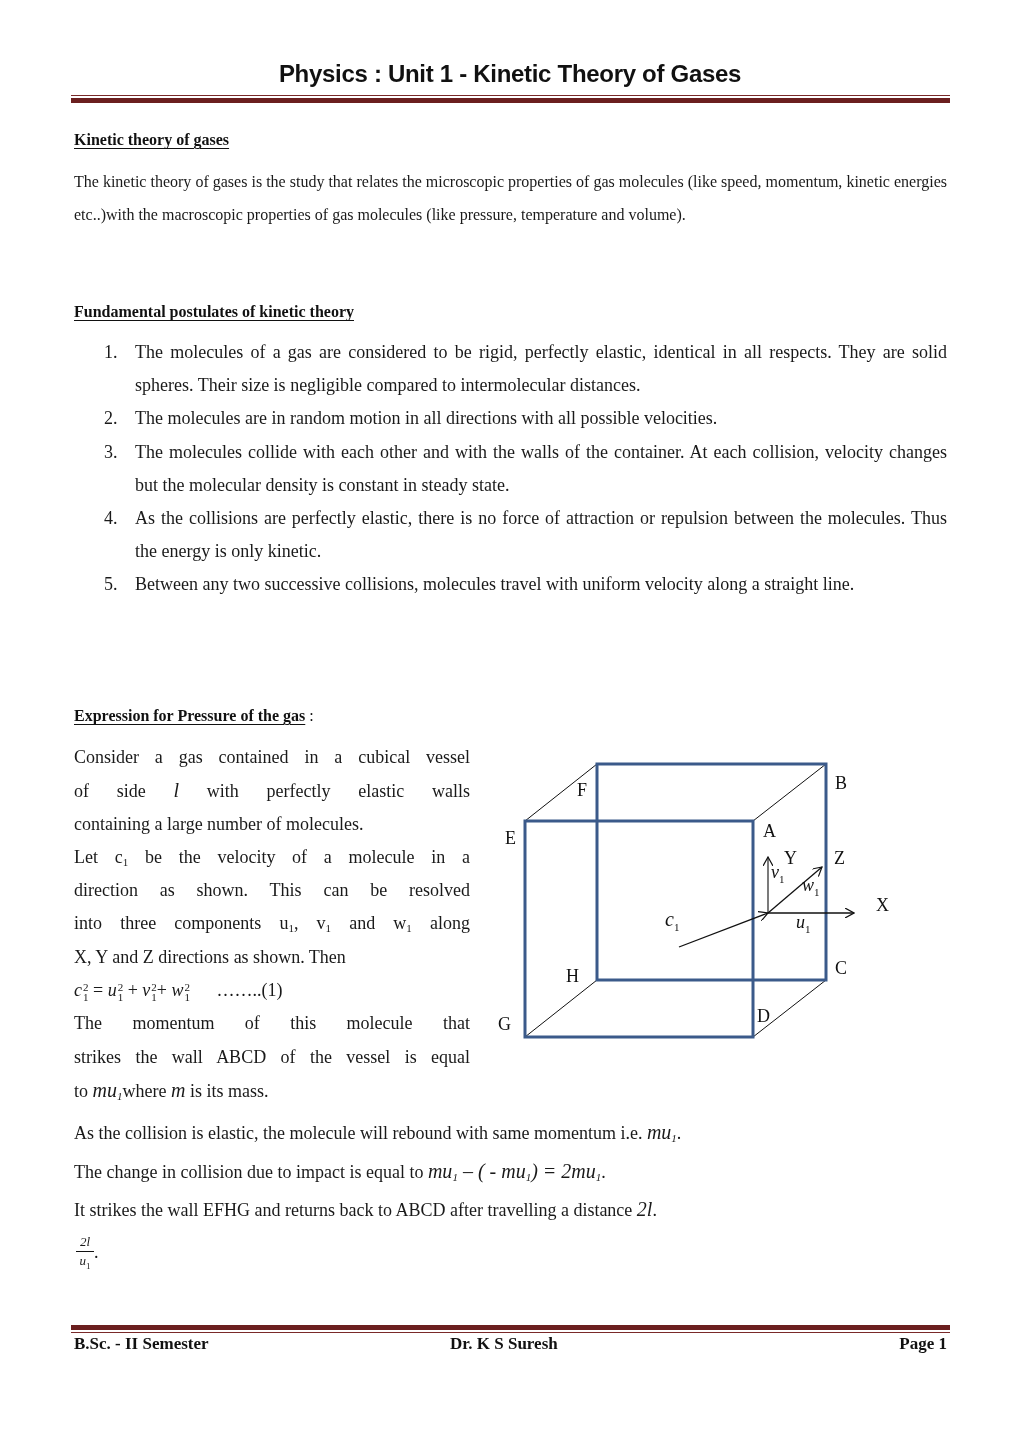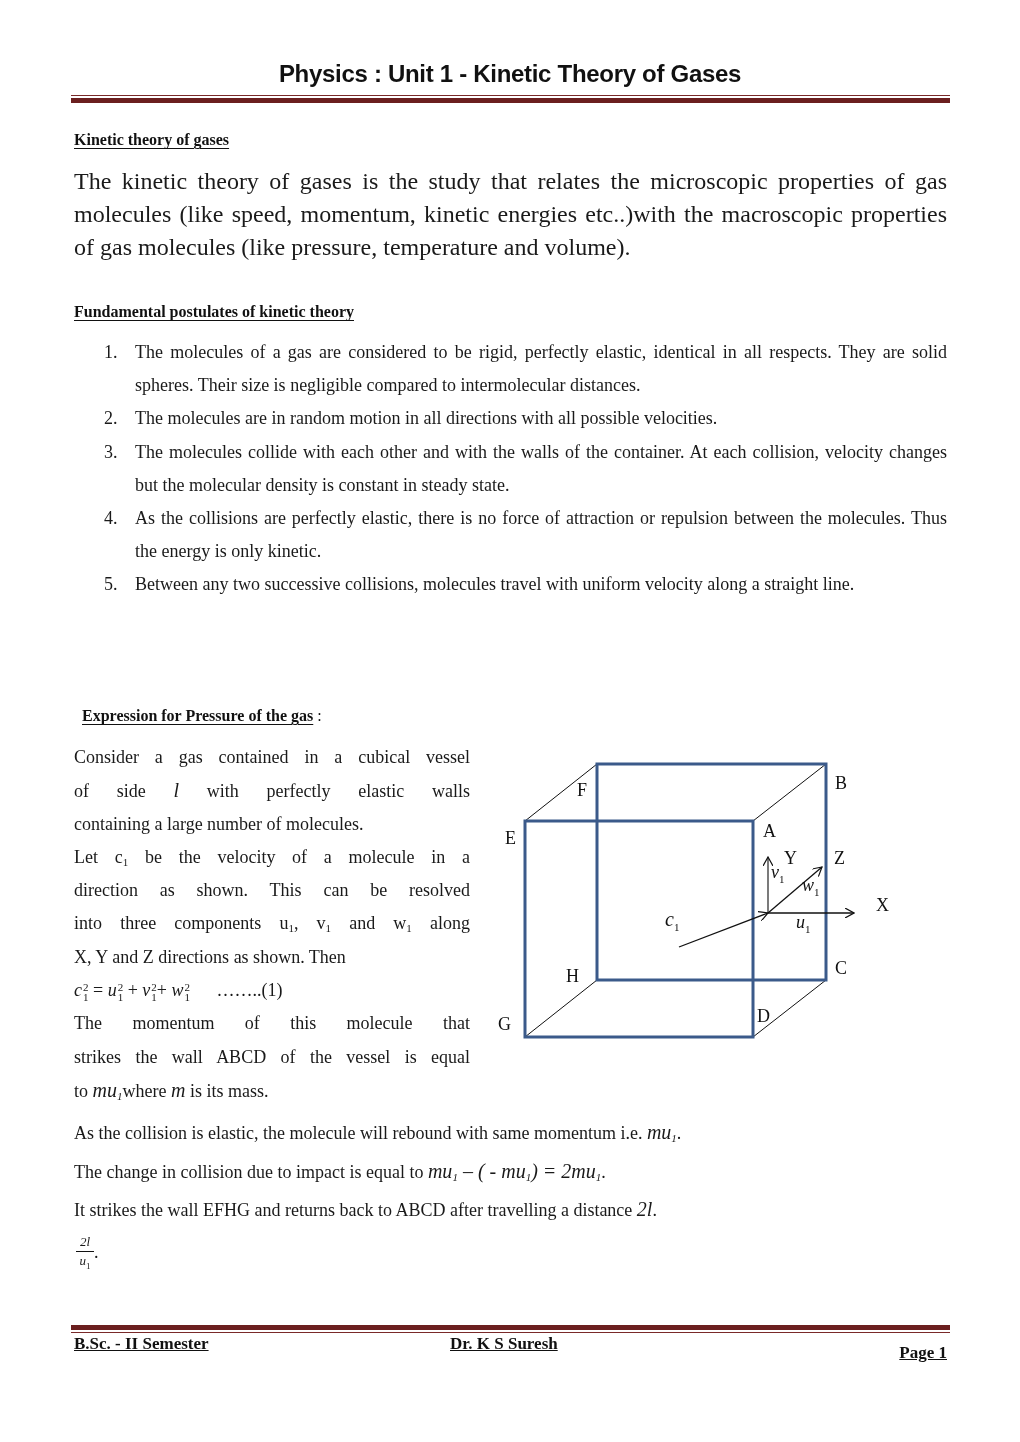--- a/index.html
+++ b/index.html
@@ -4,37 +4,37 @@
 <style>
   html, body { margin: 0; padding: 0; background: #ffffff; }
   body { width: 1020px; height: 1442px; position: relative; font-family: "Liberation Serif", "DejaVu Serif", serif; color: #1a1a1a; overflow: hidden; }
   .page-title { position: absolute; left: 0; width: 1020px; top: 60px; text-align: center; font-family: "Liberation Sans", "DejaVu Sans", sans-serif; font-weight: bold; font-size: 24px; letter-spacing: -0.3px; color: #111; }
   .rule-top-thin { position: absolute; left: 71px; width: 879px; top: 95px; height: 1px; background: #7a2a2a; }
   .rule-top-thick { position: absolute; left: 71px; width: 879px; top: 98px; height: 5px; background: #6b1f1f; }
   .rule-bot-thick { position: absolute; left: 71px; width: 879px; top: 1325px; height: 5px; background: #6b1f1f; }
   .rule-bot-thin { position: absolute; left: 71px; width: 879px; top: 1332px; height: 1px; background: #7a2a2a; }
   .h2 { position: absolute; left: 74px; font-weight: bold; font-size: 16px; text-decoration: underline; text-underline-offset: 3px; color: #111; }
   .h2 .suffix { font-weight: normal; text-decoration: none; display: inline-block; margin-left: 4px; }
-  .para { position: absolute; left: 74px; width: 873px; font-size: 24px; line-height: 33px; text-align: justify; }
+  .para { position: absolute; left: 74px; width: 873px; font-size: 16px; line-height: 33px; text-align: justify; }
   ol.postulates { position: absolute; left: 74px; width: 873px; top: 336px; margin: 0; padding: 0; list-style: none; font-size: 18px; line-height: 33.2px; }
   ol.postulates li { position: relative; padding-left: 61px; text-align: justify; }
   ol.postulates li .num { position: absolute; left: 30px; top: 0; }
   .leftcol { position: absolute; left: 74px; top: 741px; width: 396px; font-size: 18px; line-height: 33.3px; }
   .leftcol .line { display: block; text-align: justify; text-align-last: justify; height: 33.3px; white-space: nowrap; }
   .leftcol .line.nojust { text-align-last: left; }
   .ital { font-style: italic; }
   .mathital { font-style: italic; font-size: 20px; }
   sub.s { font-size: 11px; vertical-align: -3px; }
   .eq { font-style: italic; font-size: 18px; }
   .eq .ss { display: inline-flex; flex-direction: column; vertical-align: middle; line-height: 10px; font-size: 11px; font-style: normal; margin-left: 1px; }
   .bottom-lines { position: absolute; left: 74px; width: 880px; font-size: 18px; }
   .bottom-lines .bl { position: absolute; left: 0; white-space: nowrap; }
   .frac { display: inline-flex; flex-direction: column; align-items: center; vertical-align: middle; font-style: italic; font-size: 13px; line-height: 14px; margin-left: 2px; }
   .frac .bar { width: 18px; height: 1px; background: #111; margin: 2px 0; }
-  .footer { position: absolute; top: 1334px; font-weight: bold; font-size: 17px; color: #111; text-decoration: underline; }
+  .footer { position: absolute; top: 1334px; font-weight: bold; font-size: 17px; color: #111; }
   .diagram { position: absolute; left: 490px; top: 750px; width: 420px; height: 300px; }
   .diagram svg { position: absolute; left: 0; top: 0; }
   .dlabel { position: absolute; font-size: 18px; font-family: "Liberation Serif", "DejaVu Serif", serif; color: #111; }
   .dlabel.mi { font-style: italic; }
   .dlabel sub { font-size: 11px; font-style: normal; }
 </style>
 </head>
 <body>
 
 <div class="page-title">Physics : Unit 1 - Kinetic Theory of Gases</div>
@@ -46,21 +46,21 @@
 
 <div class="h2" style="top:303px;">Fundamental postulates of kinetic theory</div>
 <ol class="postulates">
   <li><span class="num">1.</span><span>The molecules of a gas are considered to be rigid, perfectly elastic, identical in all respects. They are solid spheres. Their size is negligible compared to intermolecular distances.</span></li>
   <li><span class="num">2.</span><span>The molecules are in random motion in all directions with all possible velocities.</span></li>
   <li><span class="num">3.</span><span>The molecules collide with each other and with the walls of the container. At each collision, velocity changes but the molecular density is constant in steady state.</span></li>
   <li><span class="num">4.</span><span>As the collisions are perfectly elastic, there is no force of attraction or repulsion between the molecules. Thus the energy is only kinetic.</span></li>
   <li><span class="num">5.</span><span>Between any two successive collisions, molecules travel with uniform velocity along a straight line.</span></li>
 </ol>
 
-<div class="h2" style="top:707px;margin-left:8px;">
+<div class="h2" style="top:707px;">
   <span>Expression for Pressure of the gas</span><span class="suffix">:</span>
 </div>
 
 <div class="leftcol">
   <span class="line">Consider a gas contained in a cubical vessel</span>
   <span class="line"><span>of side</span> <span class="mathital">l</span> <span>with perfectly elastic walls</span></span>
   <span class="line nojust">containing a large number of molecules.</span>
   <span class="line"><span>Let c</span><sub class="s">1</sub><span> be the velocity of a molecule in a</span></span>
   <span class="line">direction as shown. This can be resolved</span>
   <span class="line"><span>into three components u</span><sub class="s">1</sub><span>, v</span><sub class="s">1</sub><span> and w</span><sub class="s">1</sub><span> along</span></span>
@@ -134,13 +134,13 @@
         <span>2l</span>
         <span class="bar"></span>
         <span><span>u</span><sub style="font-size:9px;font-style:normal;">1</sub></span>
       </span><span>.</span></span>
 </div>
 
 <div class="rule-bot-thick"></div>
 <div class="rule-bot-thin"></div>
 <div class="footer" style="left:74px;">B.Sc. -  II Semester</div>
 <div class="footer" style="left:450px;">Dr. K S Suresh</div>
-<div class="footer" style="right:73px;margin-top:9px;">Page 1</div>
+<div class="footer" style="right:73px;">Page 1</div>
 
 </body></html>

